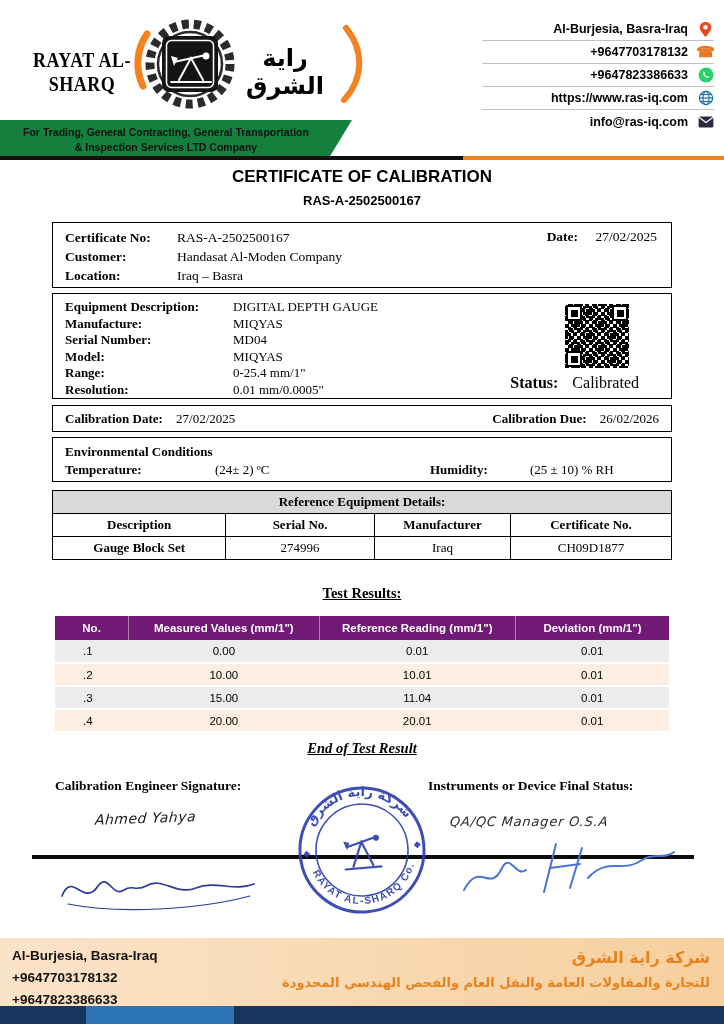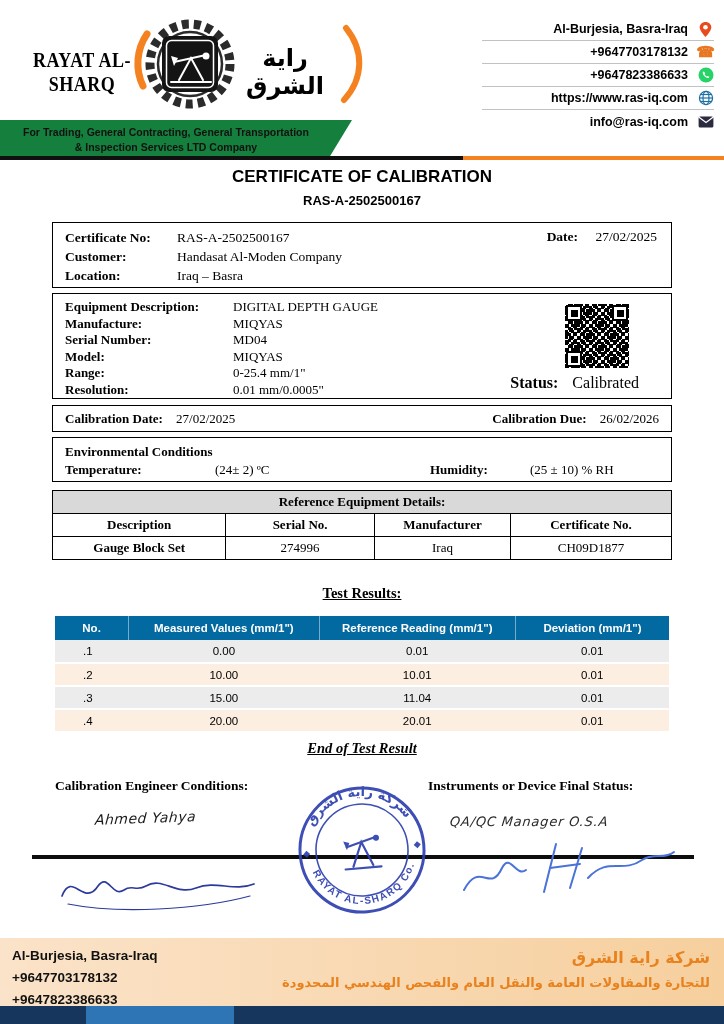--- a/index.html
+++ b/index.html
@@ -52,21 +52,21 @@
   
   .ref-table { position:absolute; left:52px; right:52px; top:490px; width:620px; border-collapse:collapse; font-size:13px; }
   .ref-table td, .ref-table th { border:1.2px solid #000; text-align:center; padding:3px 4px; }
   .ref-title { background:#D9D9D9; font-weight:bold; }
   .ref-table th { font-weight:bold; }
   .bold { font-weight:bold; }
 
   
   .tr-heading { position:absolute; top:585px; left:0; width:100%; text-align:center; font-weight:bold; font-size:14.5px; text-decoration:underline; }
   .test-table { position:absolute; left:55px; top:616px; width:614px; border-collapse:collapse; font-family:"Liberation Sans",sans-serif; font-size:11.5px; }
-  .test-table th { background:#0369a1; color:#fff; font-weight:bold; height:24px; border-left:1px solid rgba(255,255,255,.45); }
+  .test-table th { background:#701a75; color:#fff; font-weight:bold; height:24px; border-left:1px solid rgba(255,255,255,.45); }
   .test-table th:first-child { border-left:none; }
   .test-table td { height:23px; text-align:center; border-bottom:2px solid #fff; }
   .test-table tr.r-gray td { background:#ECECEC; }
   .test-table tr.r-peach td { background:#FCEFE1; }
   .test-table td.no-cell { text-align:left; padding-left:28px; }
   .col-no { width:12%; } .col-m { width:31%; } .col-r { width:32%; } .col-d { width:25%; }
   .end-label { position:absolute; top:740px; left:0; width:100%; text-align:center; font-weight:bold; font-style:italic; font-size:14.5px; text-decoration:underline; }
 
   
   .sig-label-left { position:absolute; left:55px; top:778px; font-weight:bold; font-size:13.5px; }
@@ -304,21 +304,21 @@
       <td class="no-cell">.4</td>
       <td>20.00</td>
       <td>20.01</td>
       <td>0.01</td>
     </tr>
   </tbody>
     </table>
 
   <div class="end-label">End of Test Result</div>
 
-  <div class="sig-label-left">Calibration Engineer Conditions:</div>
+  <div class="sig-label-left">Calibration Engineer Signature:</div>
   <div class="sig-label-right">Instruments or Device Final Status:</div>
   <div class="hand-left">Ahmed Yahya</div>
   <div class="hand-right">QA/QC Manager O.S.A</div>
 
   <div class="thick-line"></div>
 
   <div class="stamp">
     <svg width="140" height="140" viewBox="0 0 140 140">
       <circle cx="70" cy="70" r="62" fill="none" stroke="#2D3FAE" stroke-width="3"></circle>
       <circle cx="70" cy="70" r="46" fill="none" stroke="#2D3FAE" stroke-width="1.6"></circle>

